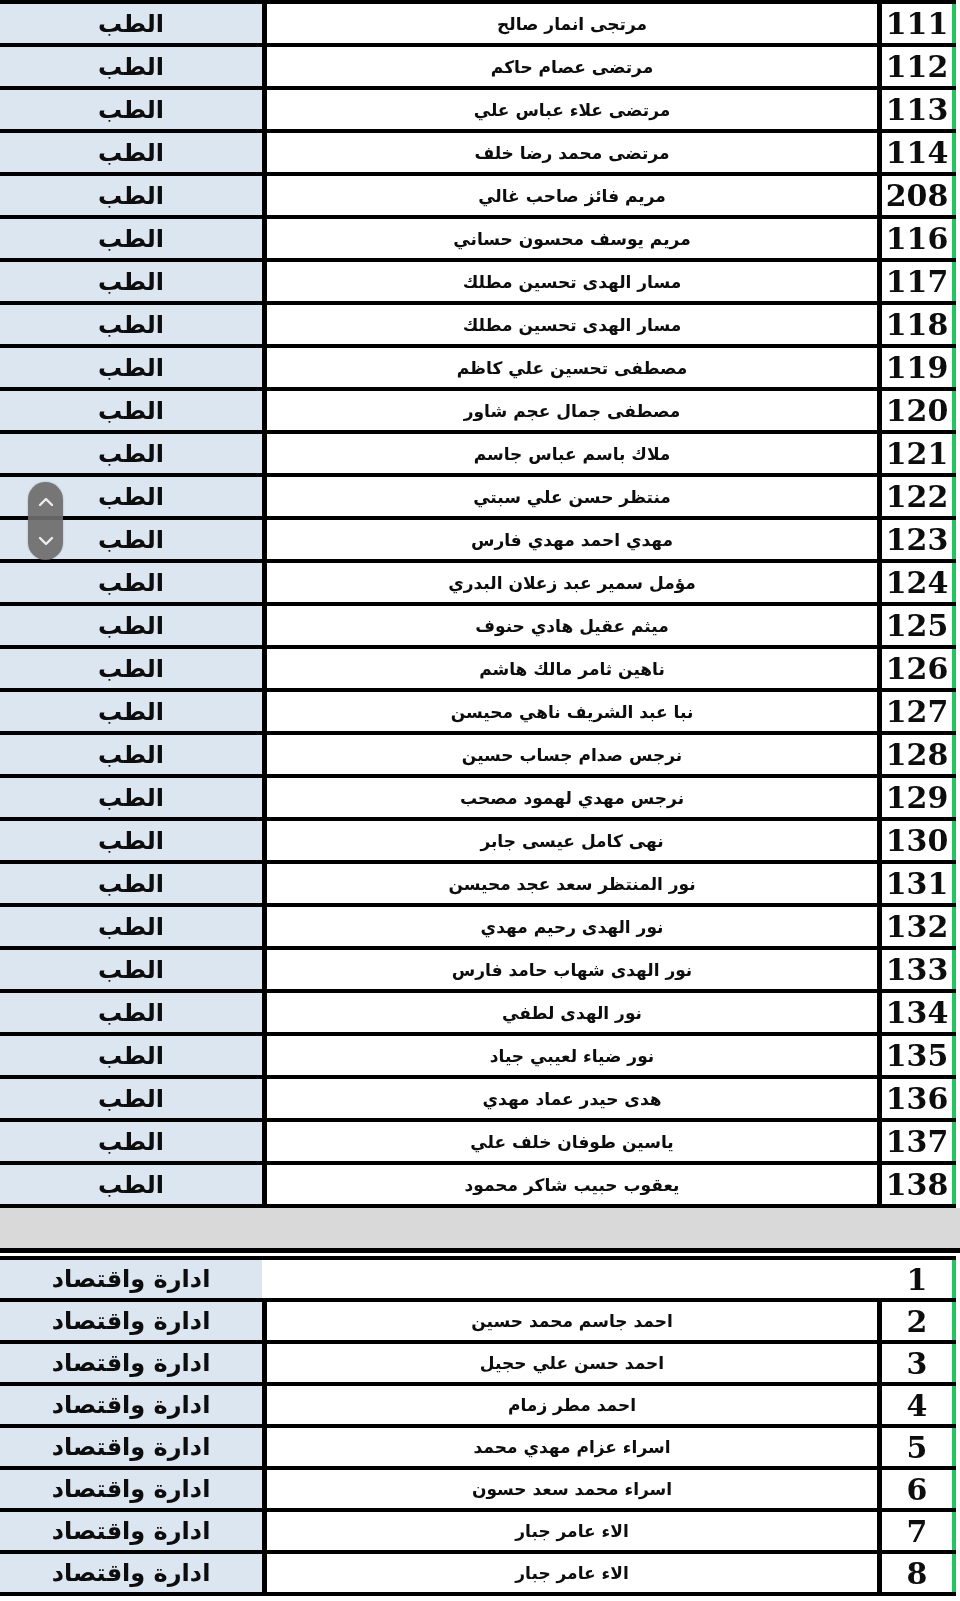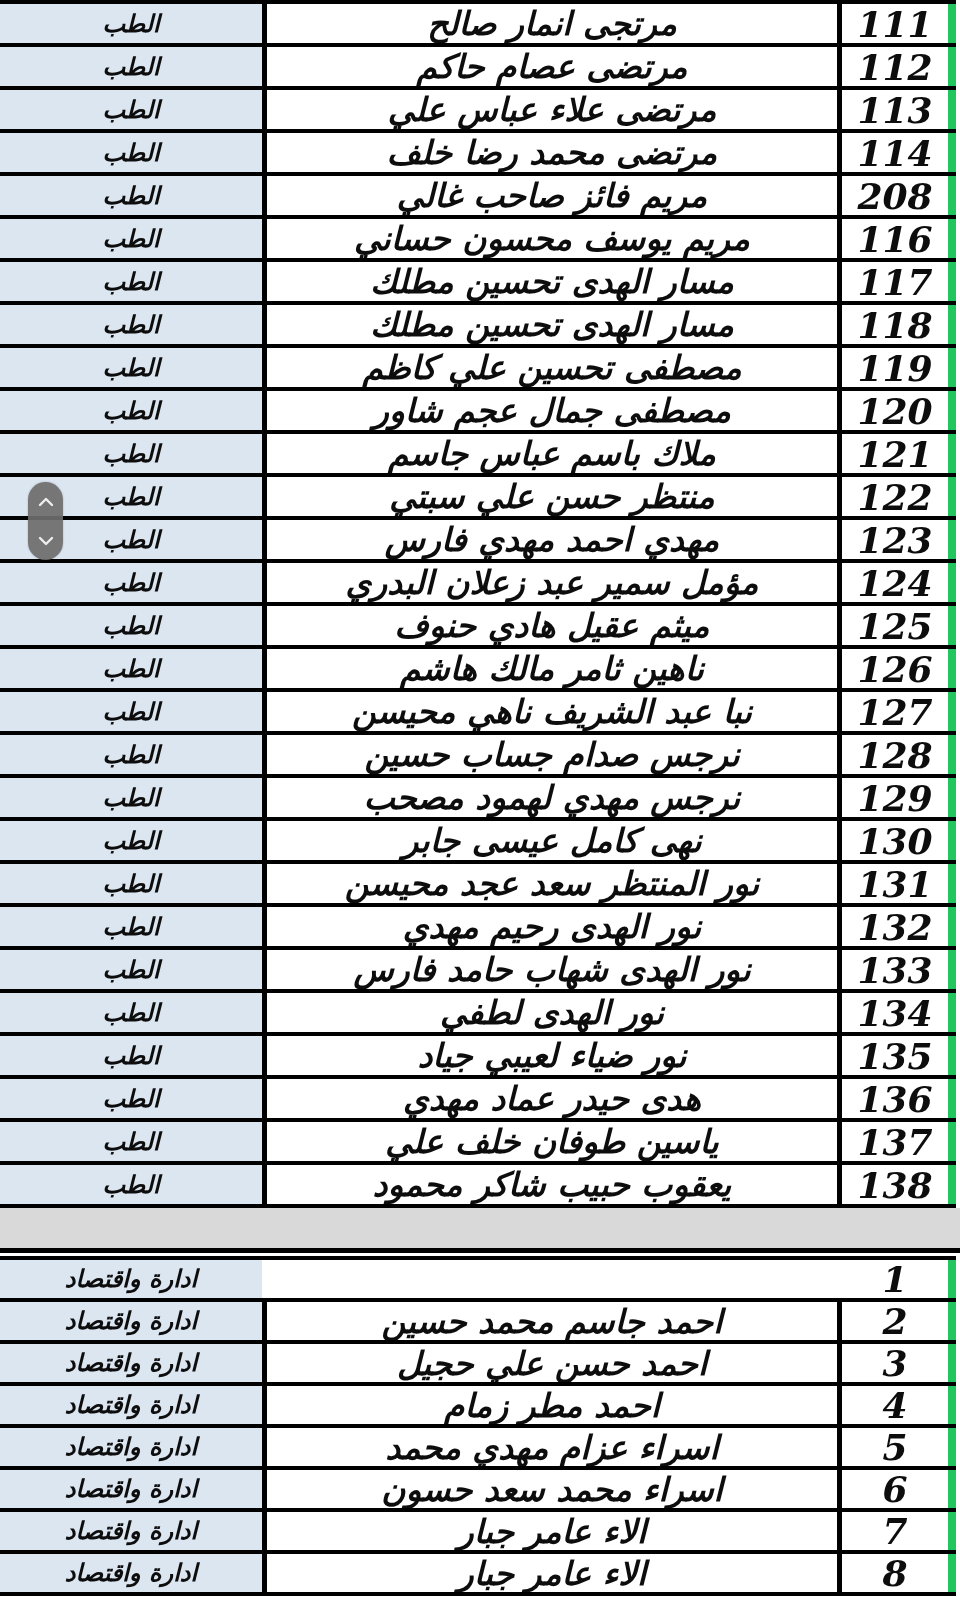--- a/index.html
+++ b/index.html
@@ -15,21 +15,20 @@
   .table{
     width:956px;
     border-top:4px solid #000;
     box-sizing:border-box;
   }
   .row{
     display:flex;
     box-sizing:border-box;
     border-bottom:4px solid #000;
     align-items:stretch;
-    font-style:italic;
   }
   .table-upper .row{height:43px;}
   .table-lower .row{height:42px;justify-content:space-between;}
 
   .cell{
     display:flex;
     align-items:center;
     justify-content:center;
     box-sizing:border-box;
     color:#0d0d0d;
@@ -41,29 +40,29 @@
     background:#dce6f1;
     font-weight:bold;
     font-size:24px;
   }
   .name{
     flex:1;
     background:#ffffff;
     border-left:5px solid #000;
     border-right:5px solid #000;
     font-weight:bold;
-    font-size:33px;
+    font-size:17px;
   }
   .num{
-    width:114px;
+    width:74px;
     background:#ffffff;
-    border-right:8px solid #22c55e;
+    border-right:4px solid #22c55e;
     font-family:"DejaVu Serif","Liberation Serif",serif;
     font-weight:bold;
-    font-size:36px;
+    font-size:30px;
   }
 
   .separator{
     width:960px;
     height:40px;
     background:#d9d9d9;
     border-bottom:5px solid #000;
     margin-bottom:3px;
     box-sizing:content-box;
   }

